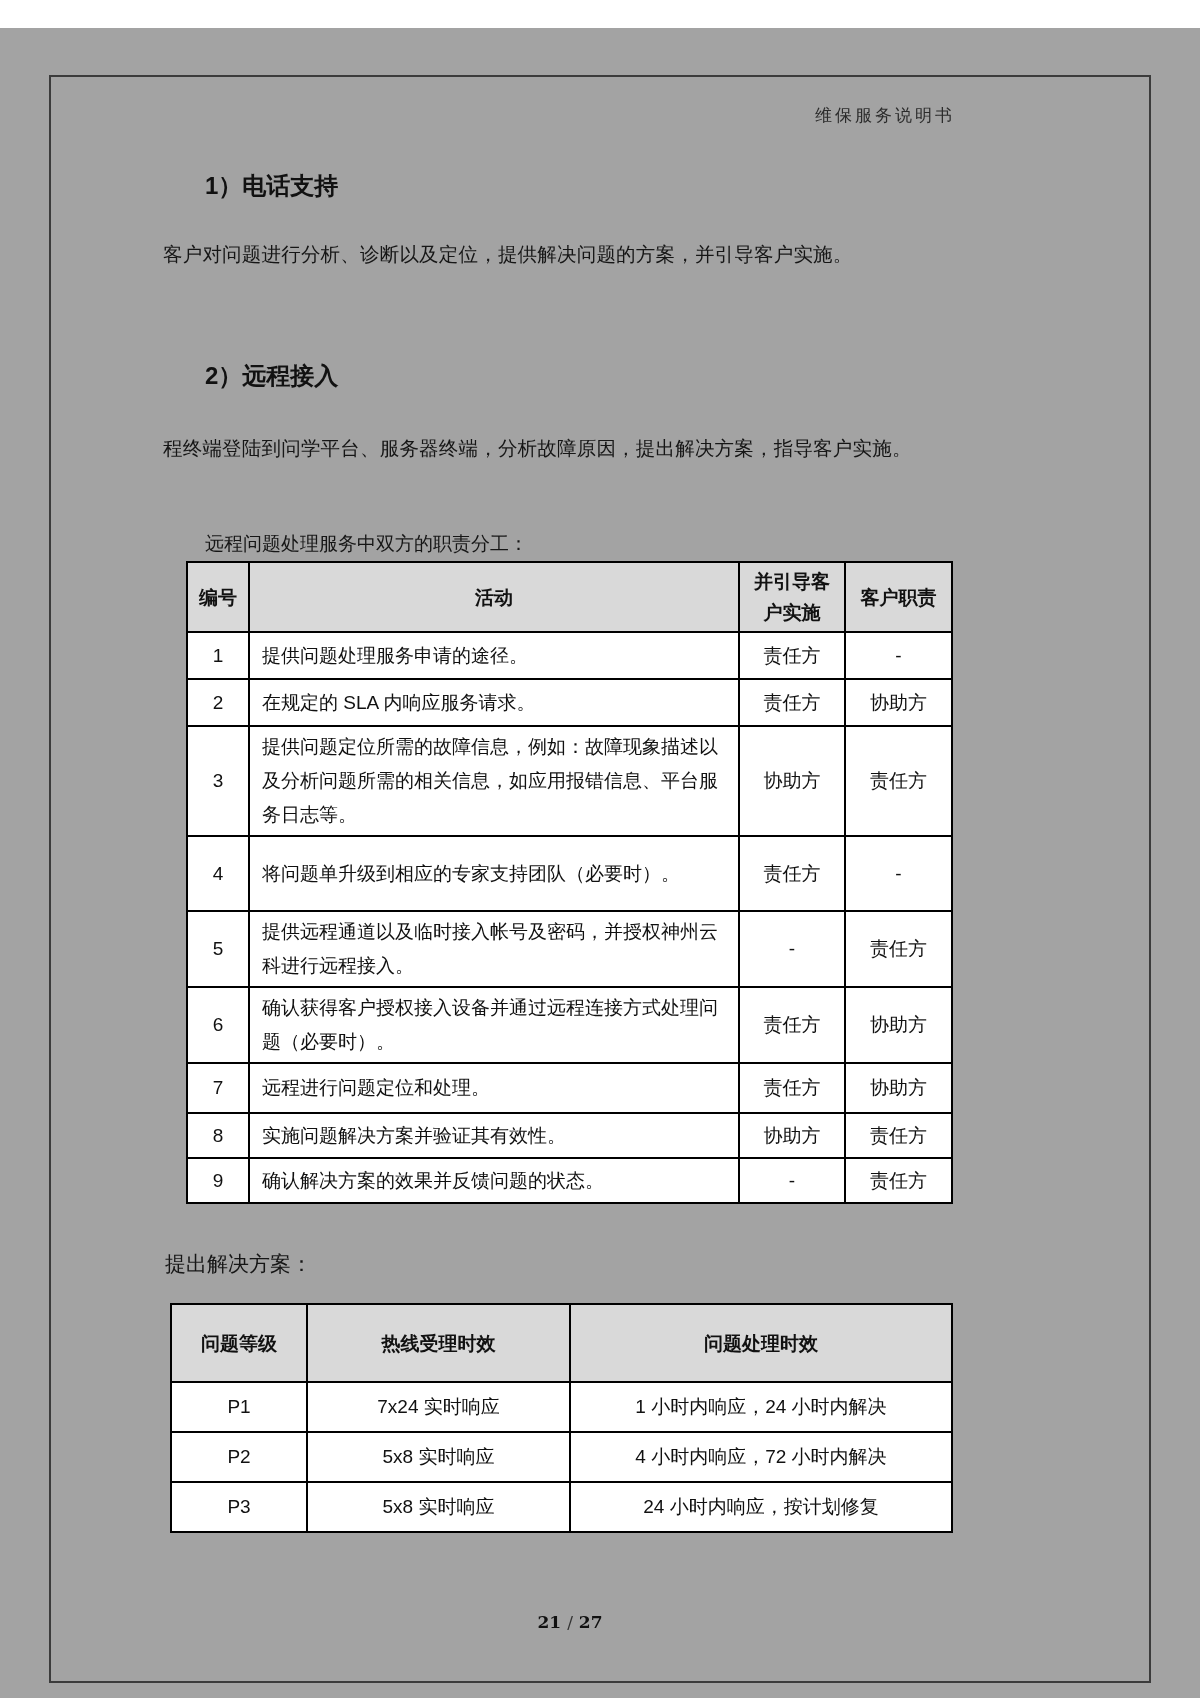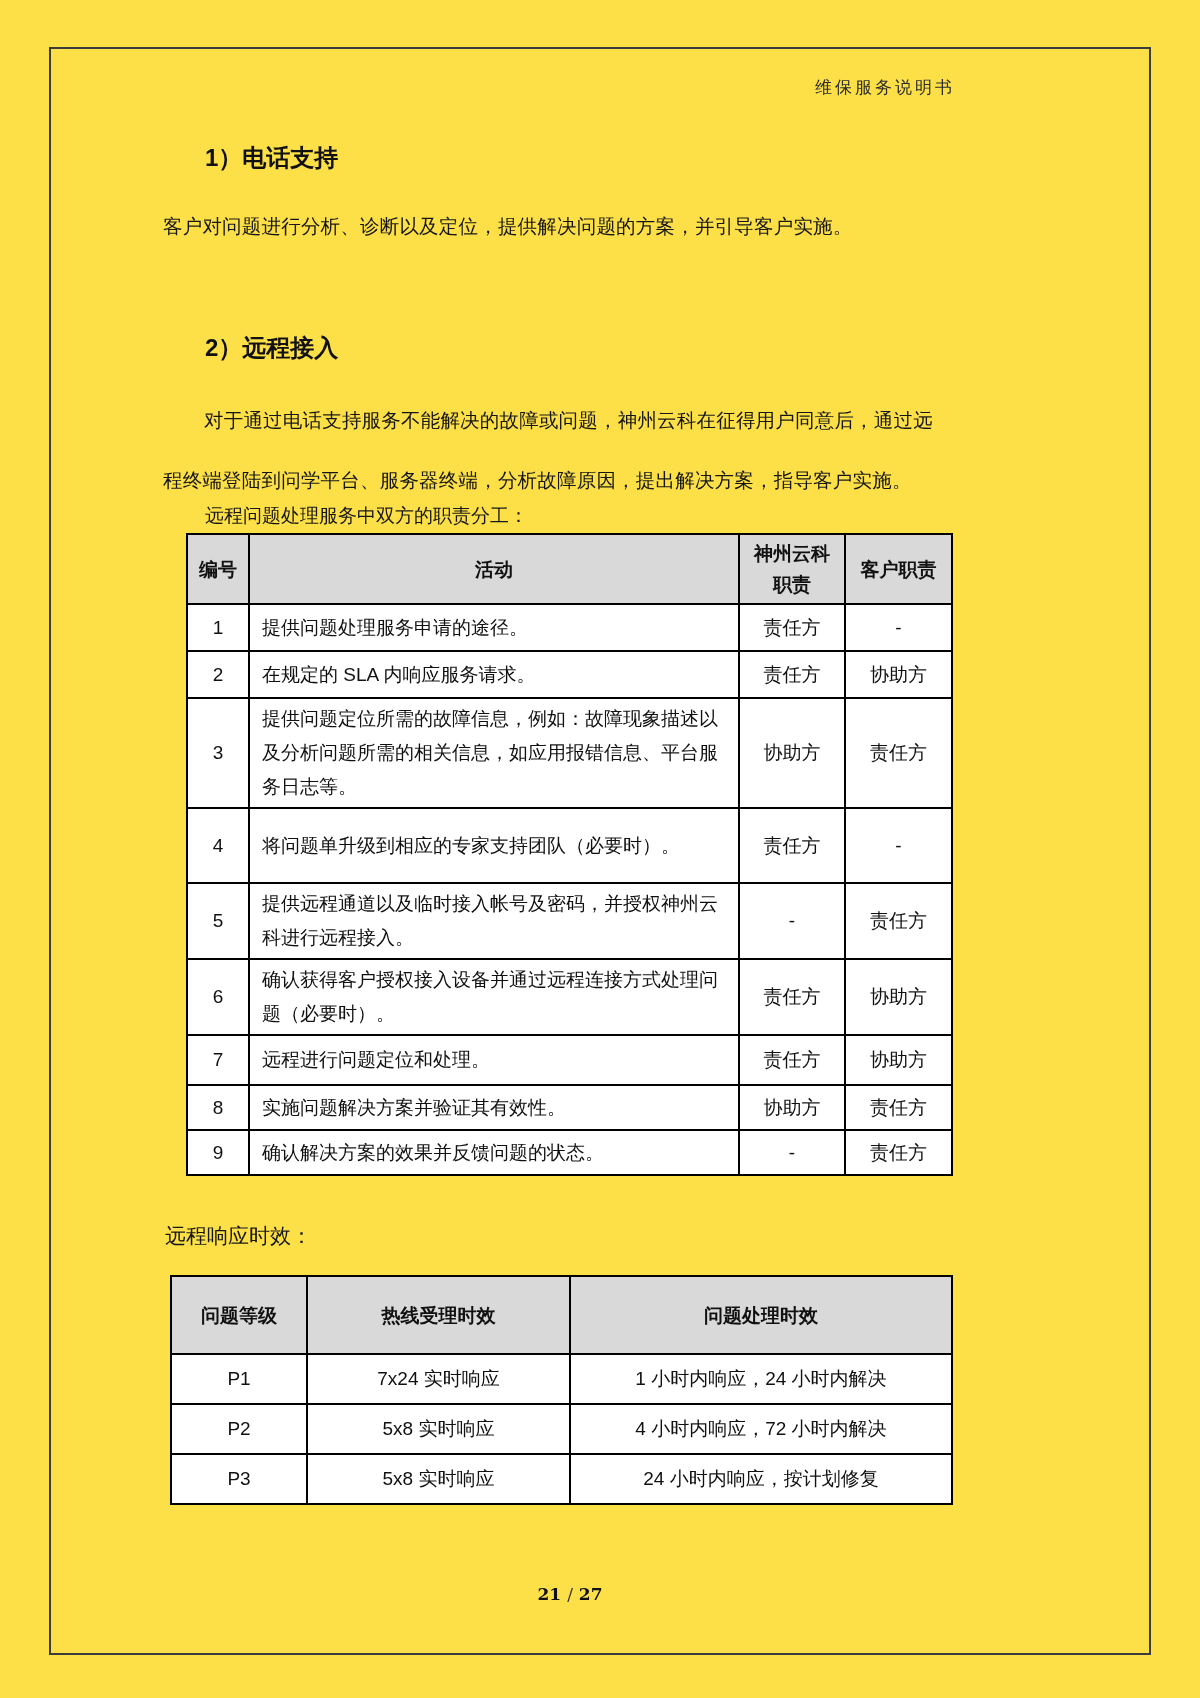--- a/index.html
+++ b/index.html
@@ -4,21 +4,21 @@
 <style>
   * { margin: 0; padding: 0; box-sizing: border-box; }
   html, body { background: #ffffff; }
   body {
     width: 1200px; height: 1698px;
     font-family: "Liberation Sans", sans-serif;
     color: #1a1a1a;
     position: relative;
     overflow: hidden;
   }
-  .page { position: absolute; inset: 0; background: #fde047; }
+  .page { position: absolute; inset: 0; background: #a3a3a3; margin-top: 28px; }
   .frame {
     position: absolute; left: 49px; top: 47px;
     width: 1102px; height: 1608px;
     border: 2px solid #3b3b3b;
   }
   .doc-title {
     position: absolute; top: 76px; right: 245px;
     font-family: "DejaVu Serif", "Liberation Serif", serif;
     font-size: 17px; letter-spacing: 3px; color: #2b2b2b;
   }
@@ -97,38 +97,37 @@
 
   <div class="heading" style="top:142px">1）电话支持</div>
 
   <div class="para" style="top:196px">
     <div class="pline">客户对问题进行分析、诊断以及定位，提供解决问题的方案，并引导客户实施。</div>
   </div>
 
   <div class="heading" style="top:332px">2）远程接入</div>
 
   <div class="para" style="top:390px">
-    <div class="pline indent">对于通过电话支持服务不能解决的故障或问题，神州云科在征得用户同意后，通过远</div>
     <div class="pline">程终端登陆到问学平台、服务器终端，分析故障原因，提出解决方案，指导客户实施。</div>
   </div>
 
   <div class="lead-in" style="top:503px">远程问题处理服务中双方的职责分工：</div>
 
   <table class="duty-table">
     <colgroup>
       <col class="c-id">
         <col class="c-activity">
         <col class="c-vendor">
         <col class="c-customer">
     </colgroup>
     <thead>
       <tr>
         <th>编号</th>
         <th>活动</th>
-        <th>神州云科职责</th>
+        <th>并引导客户实施</th>
         <th>客户职责</th>
       </tr>
     </thead>
     <tbody>
         <tr>
           <td>1</td>
           <td>提供问题处理服务申请的途径。</td>
           <td>责任方</td>
           <td>-</td>
         </tr>
@@ -176,21 +175,21 @@
         </tr>
         <tr>
           <td>9</td>
           <td>确认解决方案的效果并反馈问题的状态。</td>
           <td>-</td>
           <td>责任方</td>
         </tr>
       </tbody>
   </table>
 
-  <div class="sla-label">远程响应时效：</div>
+  <div class="sla-label">提出解决方案：</div>
 
   <table class="sla-table">
     <colgroup>
       <col class="c-level">
         <col class="c-hotline">
         <col class="c-handle">
     </colgroup>
     <thead>
       <tr>
         <th>问题等级</th>

